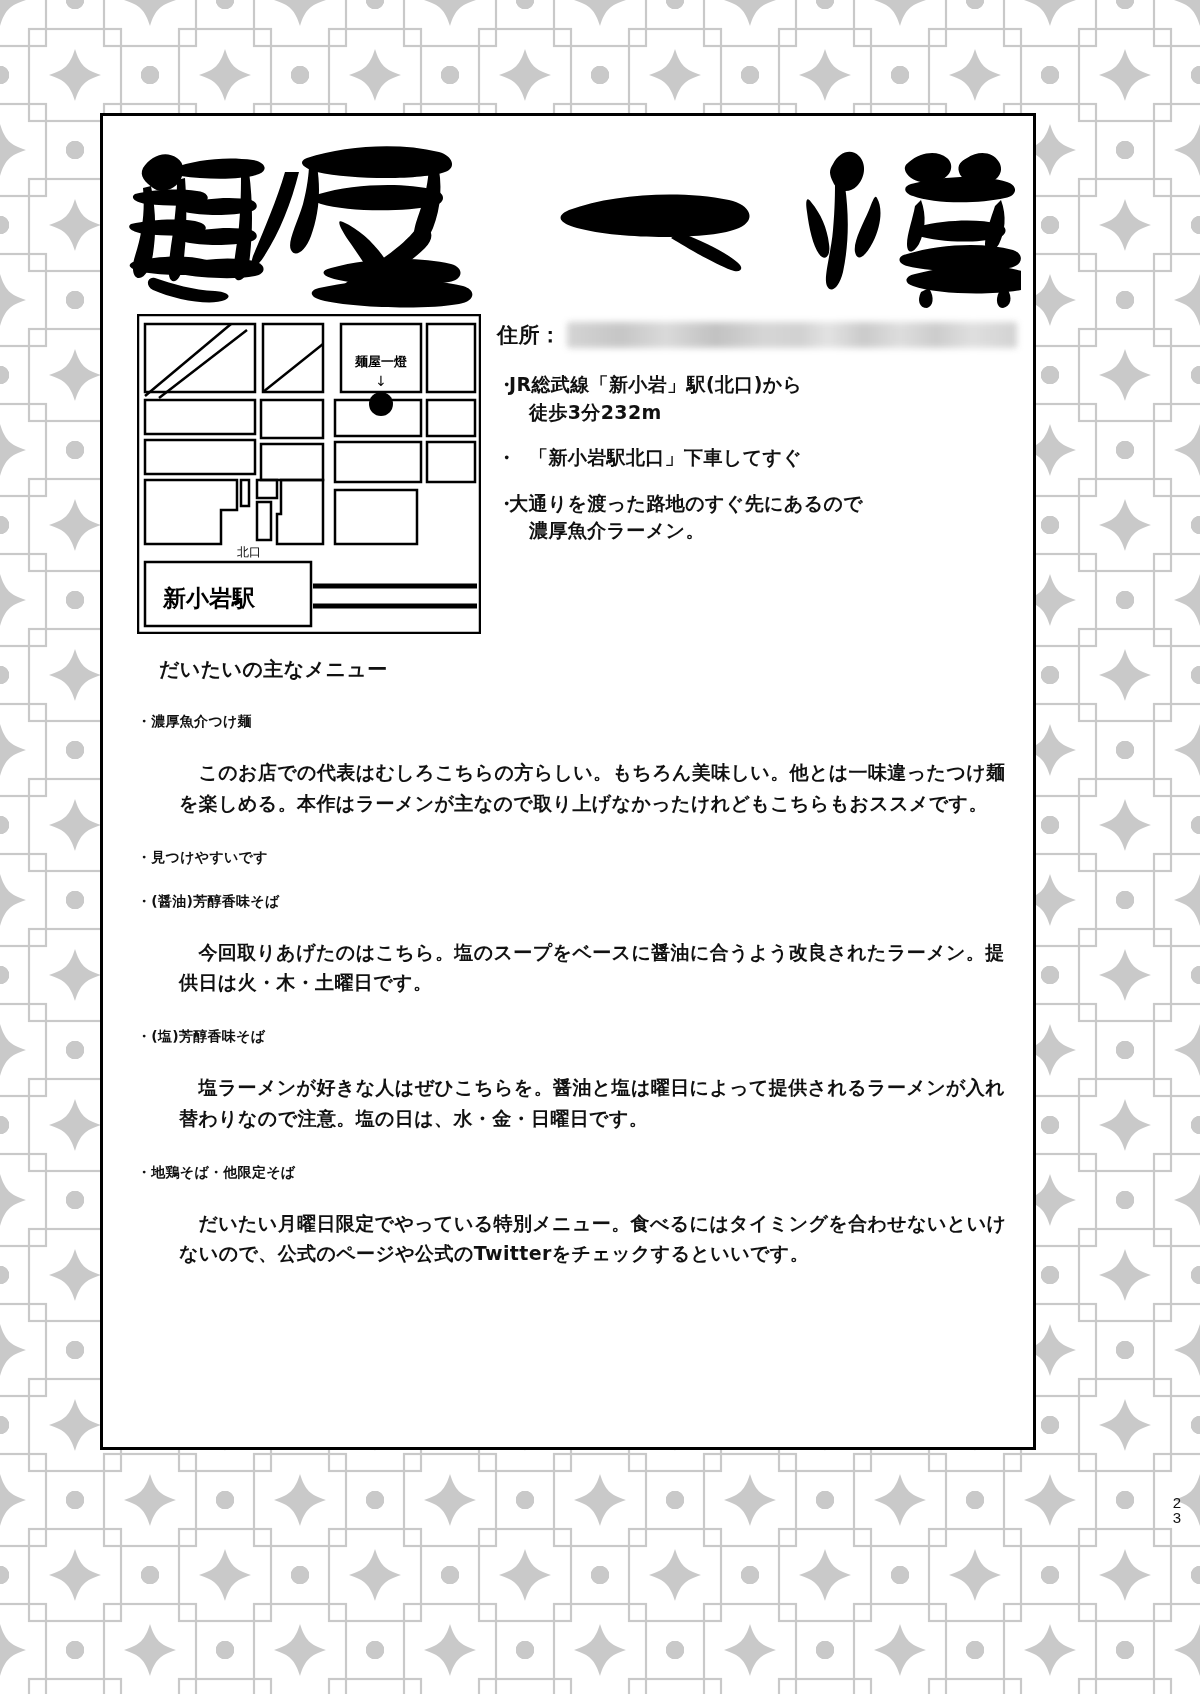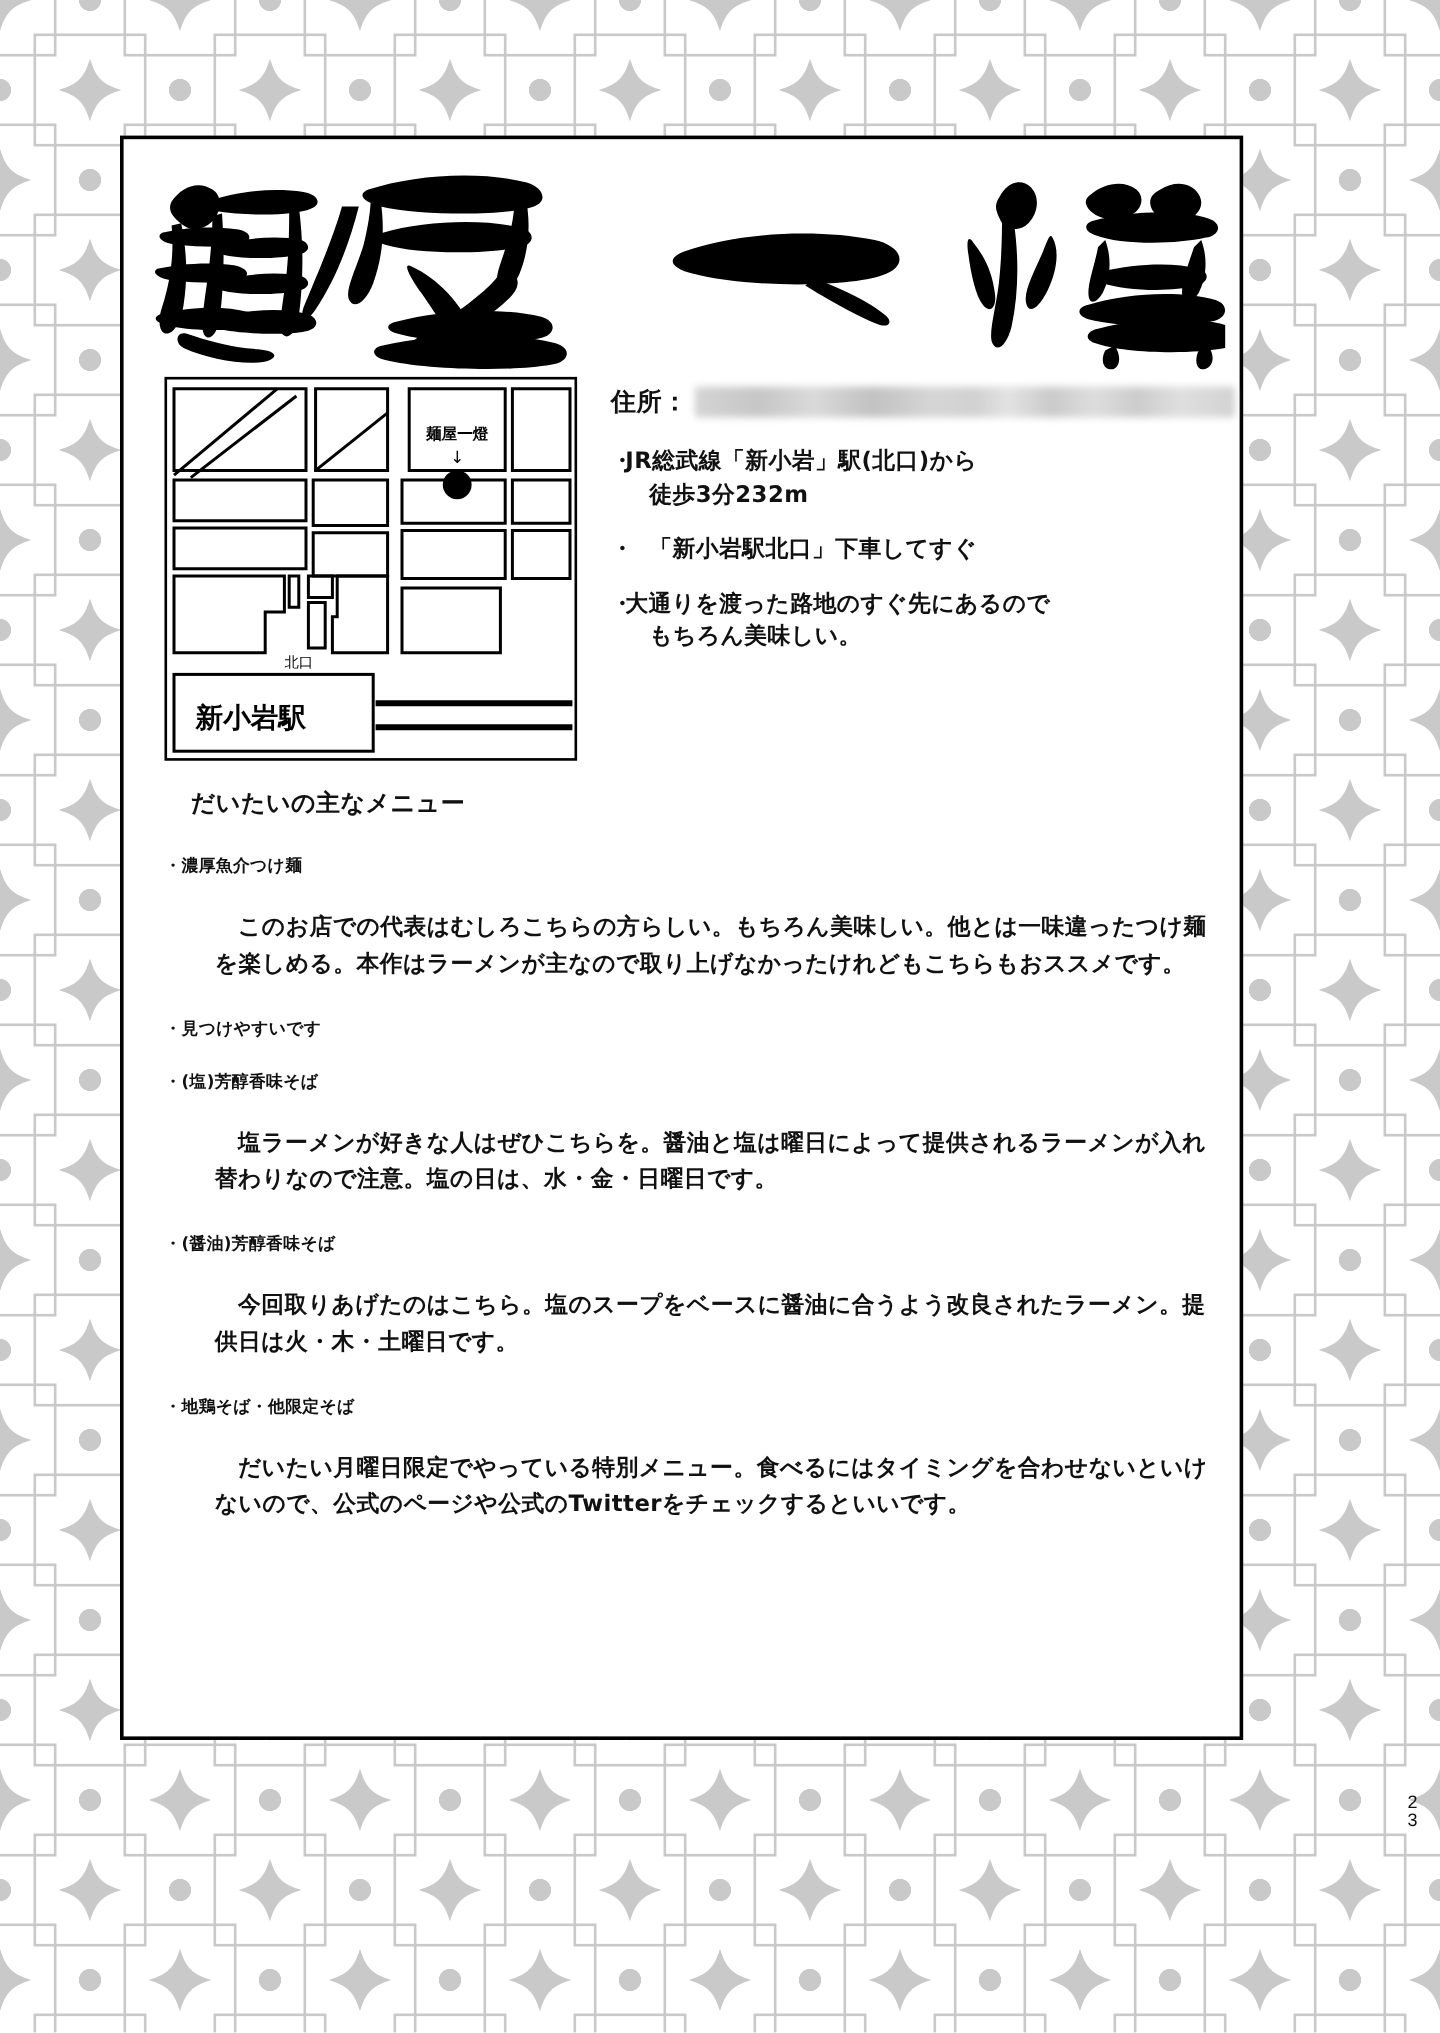--- a/index.html
+++ b/index.html
@@ -63,21 +63,21 @@
     left: 34px;
     top: 198px;
     width: 300px;
     height: 320px;
   }
   #map-box svg { display: block; }
 
   
   #access {
     position: absolute;
-    left: 406px;
+    left: 394px;
     top: 205px;
     width: 520px;
   }
   .jp-hand {
     font-family: "DejaVu Sans", "Liberation Sans", sans-serif;
     font-weight: 700;
     color: #111111;
     letter-spacing: 0.02em;
   }
   #address-row {
@@ -297,46 +297,46 @@
         <span class="access-bullet">・</span>
         <span class="access-lines">
           <span class="l2" style="display:block">「新小岩駅北口」下車してすぐ</span>
         </span>
       </div>
 
       <div class="access-item jp-hand">
         <span class="access-bullet">・</span>
         <span class="access-lines">
           <span class="l1" style="display:block">大通りを渡った路地のすぐ先にあるので</span>
-          <span class="l2" style="display:block">もちろん美味しい。</span>
+          <span class="l2" style="display:block">濃厚魚介ラーメン。</span>
         </span>
       </div>
     </div>
 
     <div id="menu-body">
 
       <div id="menu-heading" class="jp-hand">だいたいの主なメニュー</div>
 
       <div class="menu-section">
         <div class="menu-item-title jp-hand">・濃厚魚介つけ麺</div>
         <div class="menu-para jp-hand">　このお店での代表はむしろこちらの方らしい。もちろん美味しい。他とは一味違ったつけ麺を楽しめる。本作はラーメンが主なので取り上げなかったけれどもこちらもおススメです。</div>
       </div>
 
       <div class="menu-section">
         <div class="menu-item-title jp-hand">・見つけやすいです</div>
       </div>
 
       <div class="menu-section">
+        <div class="menu-item-title jp-hand">・(醤油)芳醇香味そば</div>
+        <div class="menu-para jp-hand">　今回取りあげたのはこちら。塩のスープをベースに醤油に合うよう改良されたラーメン。提供日は火・木・土曜日です。</div>
+      </div>
+
+      <div class="menu-section">
         <div class="menu-item-title jp-hand">・(塩)芳醇香味そば</div>
         <div class="menu-para jp-hand">　塩ラーメンが好きな人はぜひこちらを。醤油と塩は曜日によって提供されるラーメンが入れ替わりなので注意。塩の日は、水・金・日曜日です。</div>
-      </div>
-
-      <div class="menu-section">
-        <div class="menu-item-title jp-hand">・(醤油)芳醇香味そば</div>
-        <div class="menu-para jp-hand">　今回取りあげたのはこちら。塩のスープをベースに醤油に合うよう改良されたラーメン。提供日は火・木・土曜日です。</div>
       </div>
 
       <div class="menu-section">
         <div class="menu-item-title jp-hand">・地鶏そば・他限定そば</div>
         <div class="menu-para jp-hand">　だいたい月曜日限定でやっている特別メニュー。食べるにはタイミングを合わせないといけないので、公式のページや公式のTwitterをチェックするといいです。</div>
       </div>
     </div>
   </div>
 
   <div id="page-number">

